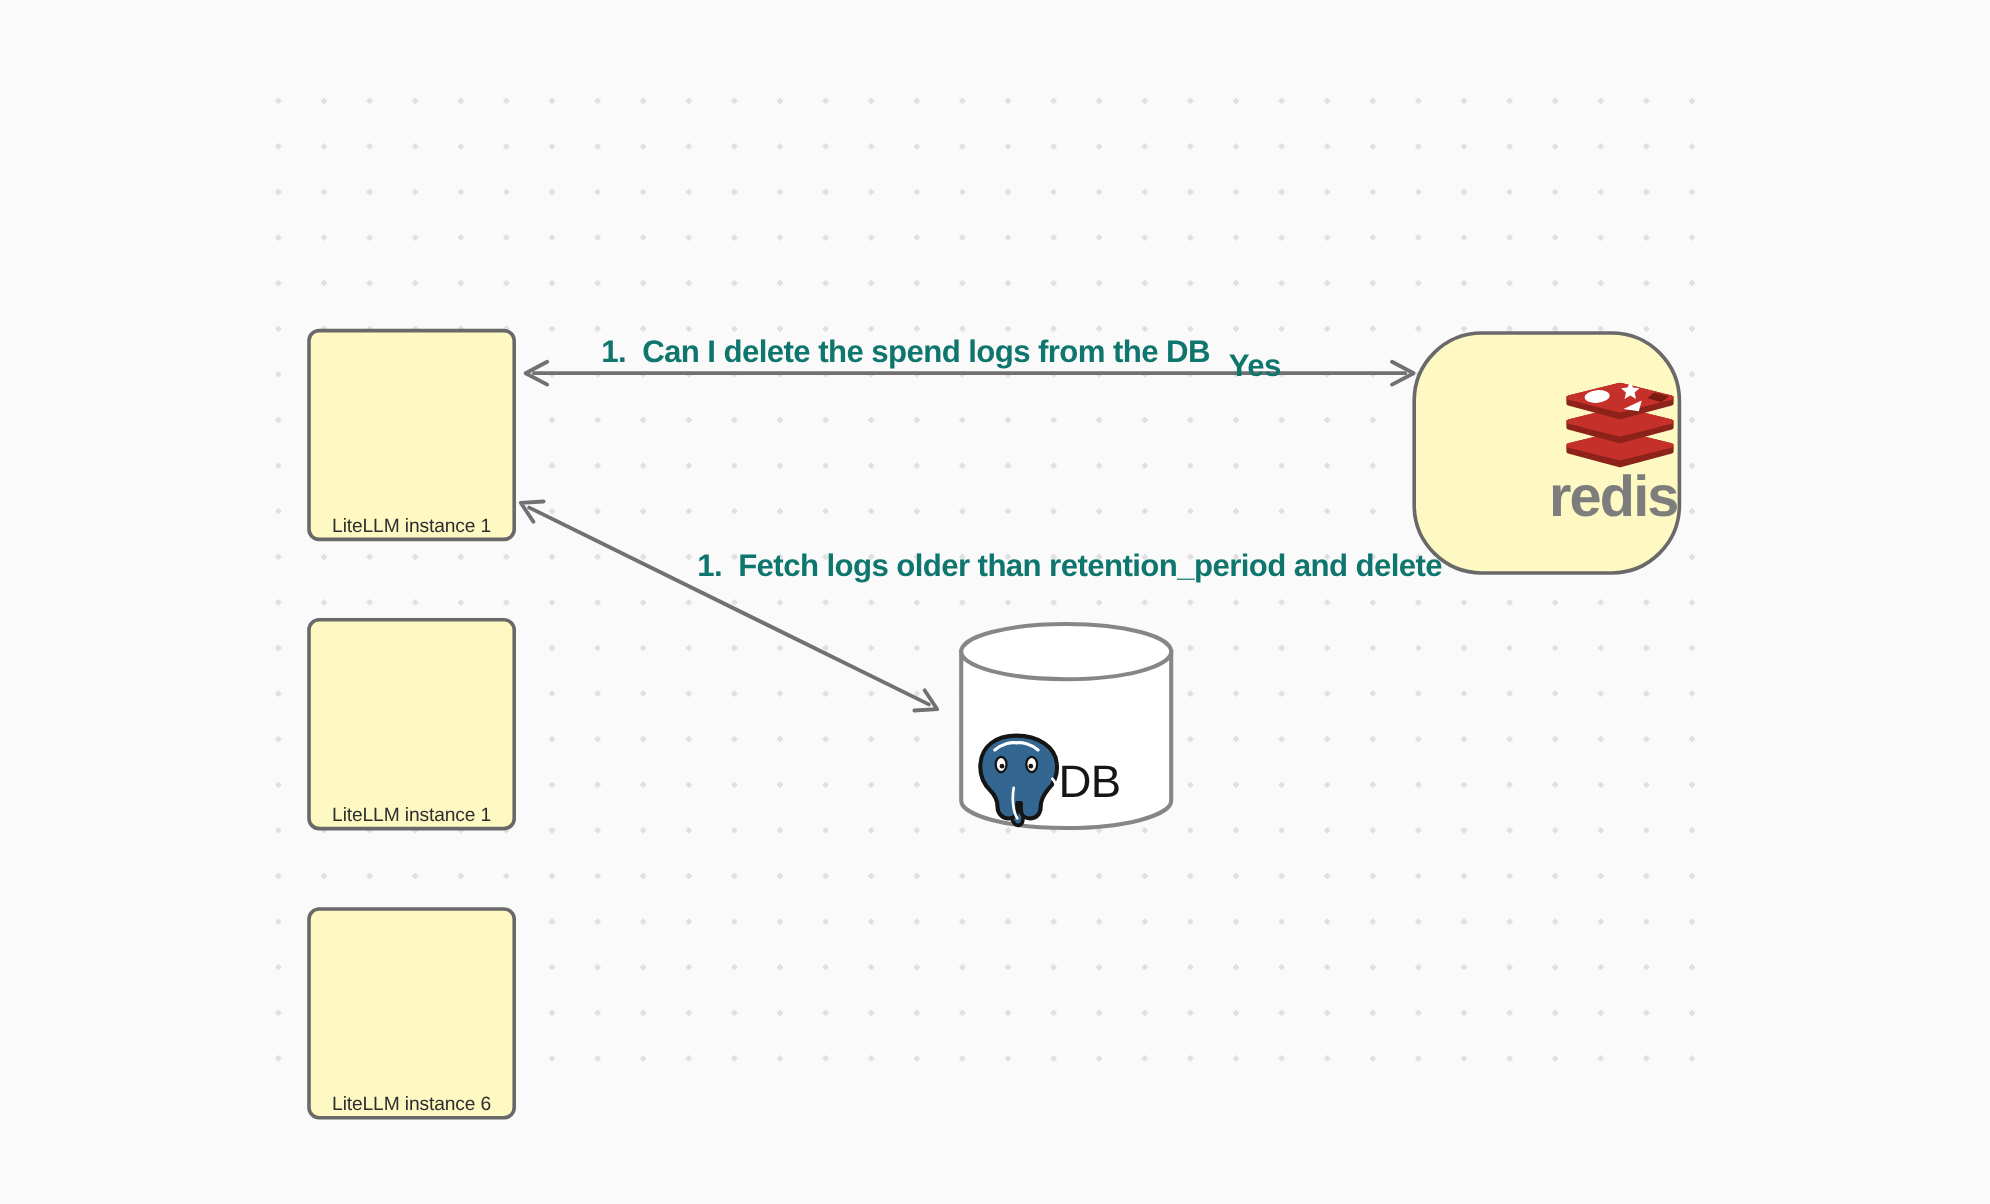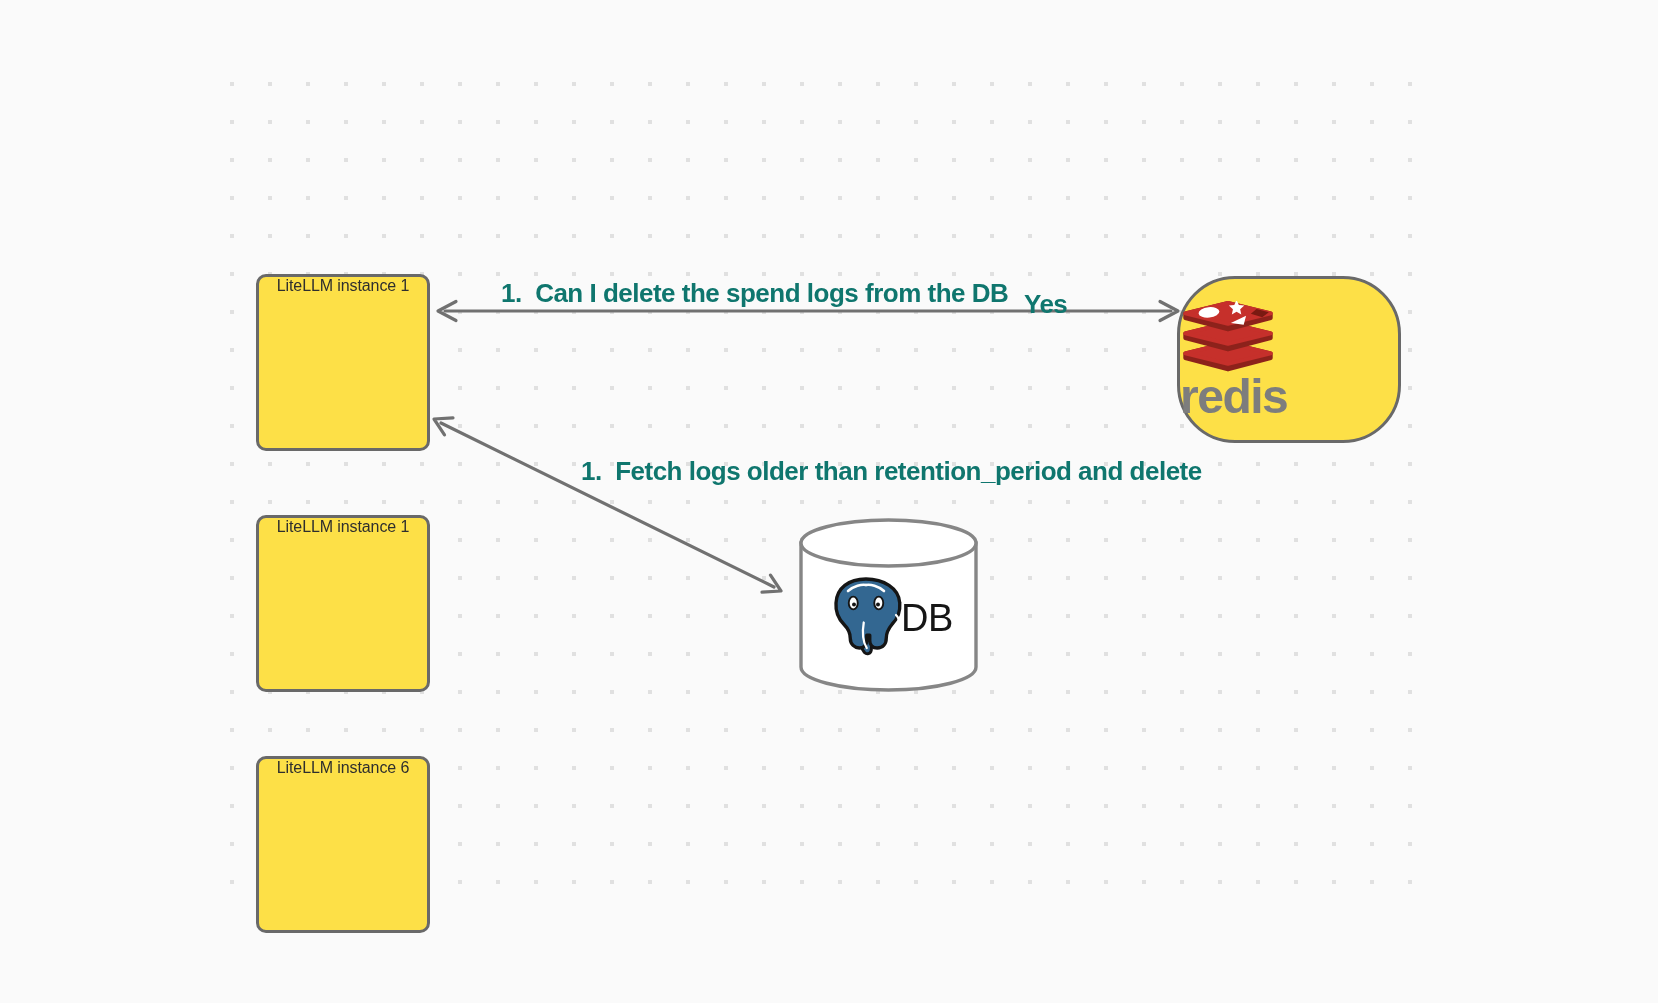--- a/index.html
+++ b/index.html
@@ -9,42 +9,42 @@
     font-family:"Liberation Sans",sans-serif;
   }
   .dot-grid{
     position:absolute;left:213px;top:65px;width:1216px;height:836px;
     background-image:radial-gradient(circle 2.4px, #e0e0e0 97%, transparent 100%);
     background-size:38px 38px;
     background-position:0 0;
   }
   .arrow-layer{position:absolute;left:0;top:0;pointer-events:none;}
   .node{
-    position:absolute;background:#fde047;border:3px solid #696969;
-    box-sizing:border-box;display:flex;align-items:flex-start;justify-content:center;
+    position:absolute;background:#fef9c3;border:3px solid #696969;
+    box-sizing:border-box;display:flex;align-items:flex-end;justify-content:center;
   }
   .instance{
     left:256px;width:174px;height:177px;border-radius:10px;
   }
   .instance .lbl{font-size:16px;color:#2e2e2e;letter-spacing:-0.1px;}
   .redis-node{
-    left:1177px;top:276px;width:224px;height:167px;border-radius:58px;
+    left:1177px;top:276px;width:224px;height:203px;border-radius:58px;
     flex-direction:column;padding-top:2px;
   }
   .redis-word{
     font-size:48px;font-weight:bold;color:#7d7d7d;letter-spacing:-1.5px;
     margin-top:-6px;line-height:1;
   }
   .arrow-label{
     position:absolute;font-size:26px;font-weight:bold;color:#0f766e;
     letter-spacing:-0.5px;white-space:pre;line-height:24px;
   }
   .db-group{
-    position:absolute;left:808px;top:572px;width:164px;height:92px;
-    display:flex;align-items:center;justify-content:center;
+    position:absolute;left:808px;top:606px;width:164px;height:92px;
+    display:flex;align-items:center;
   }
   .db-text{font-size:38px;color:#161616;letter-spacing:-0.5px;margin-left:-4px;}
   .cylinder{position:absolute;left:797px;top:516px;}
 </style>
 </head>
 <body>
 
 <div class="dot-grid"></div>
 
 <svg class="arrow-layer" width="1658" height="1003" viewBox="0 0 1658 1003">

